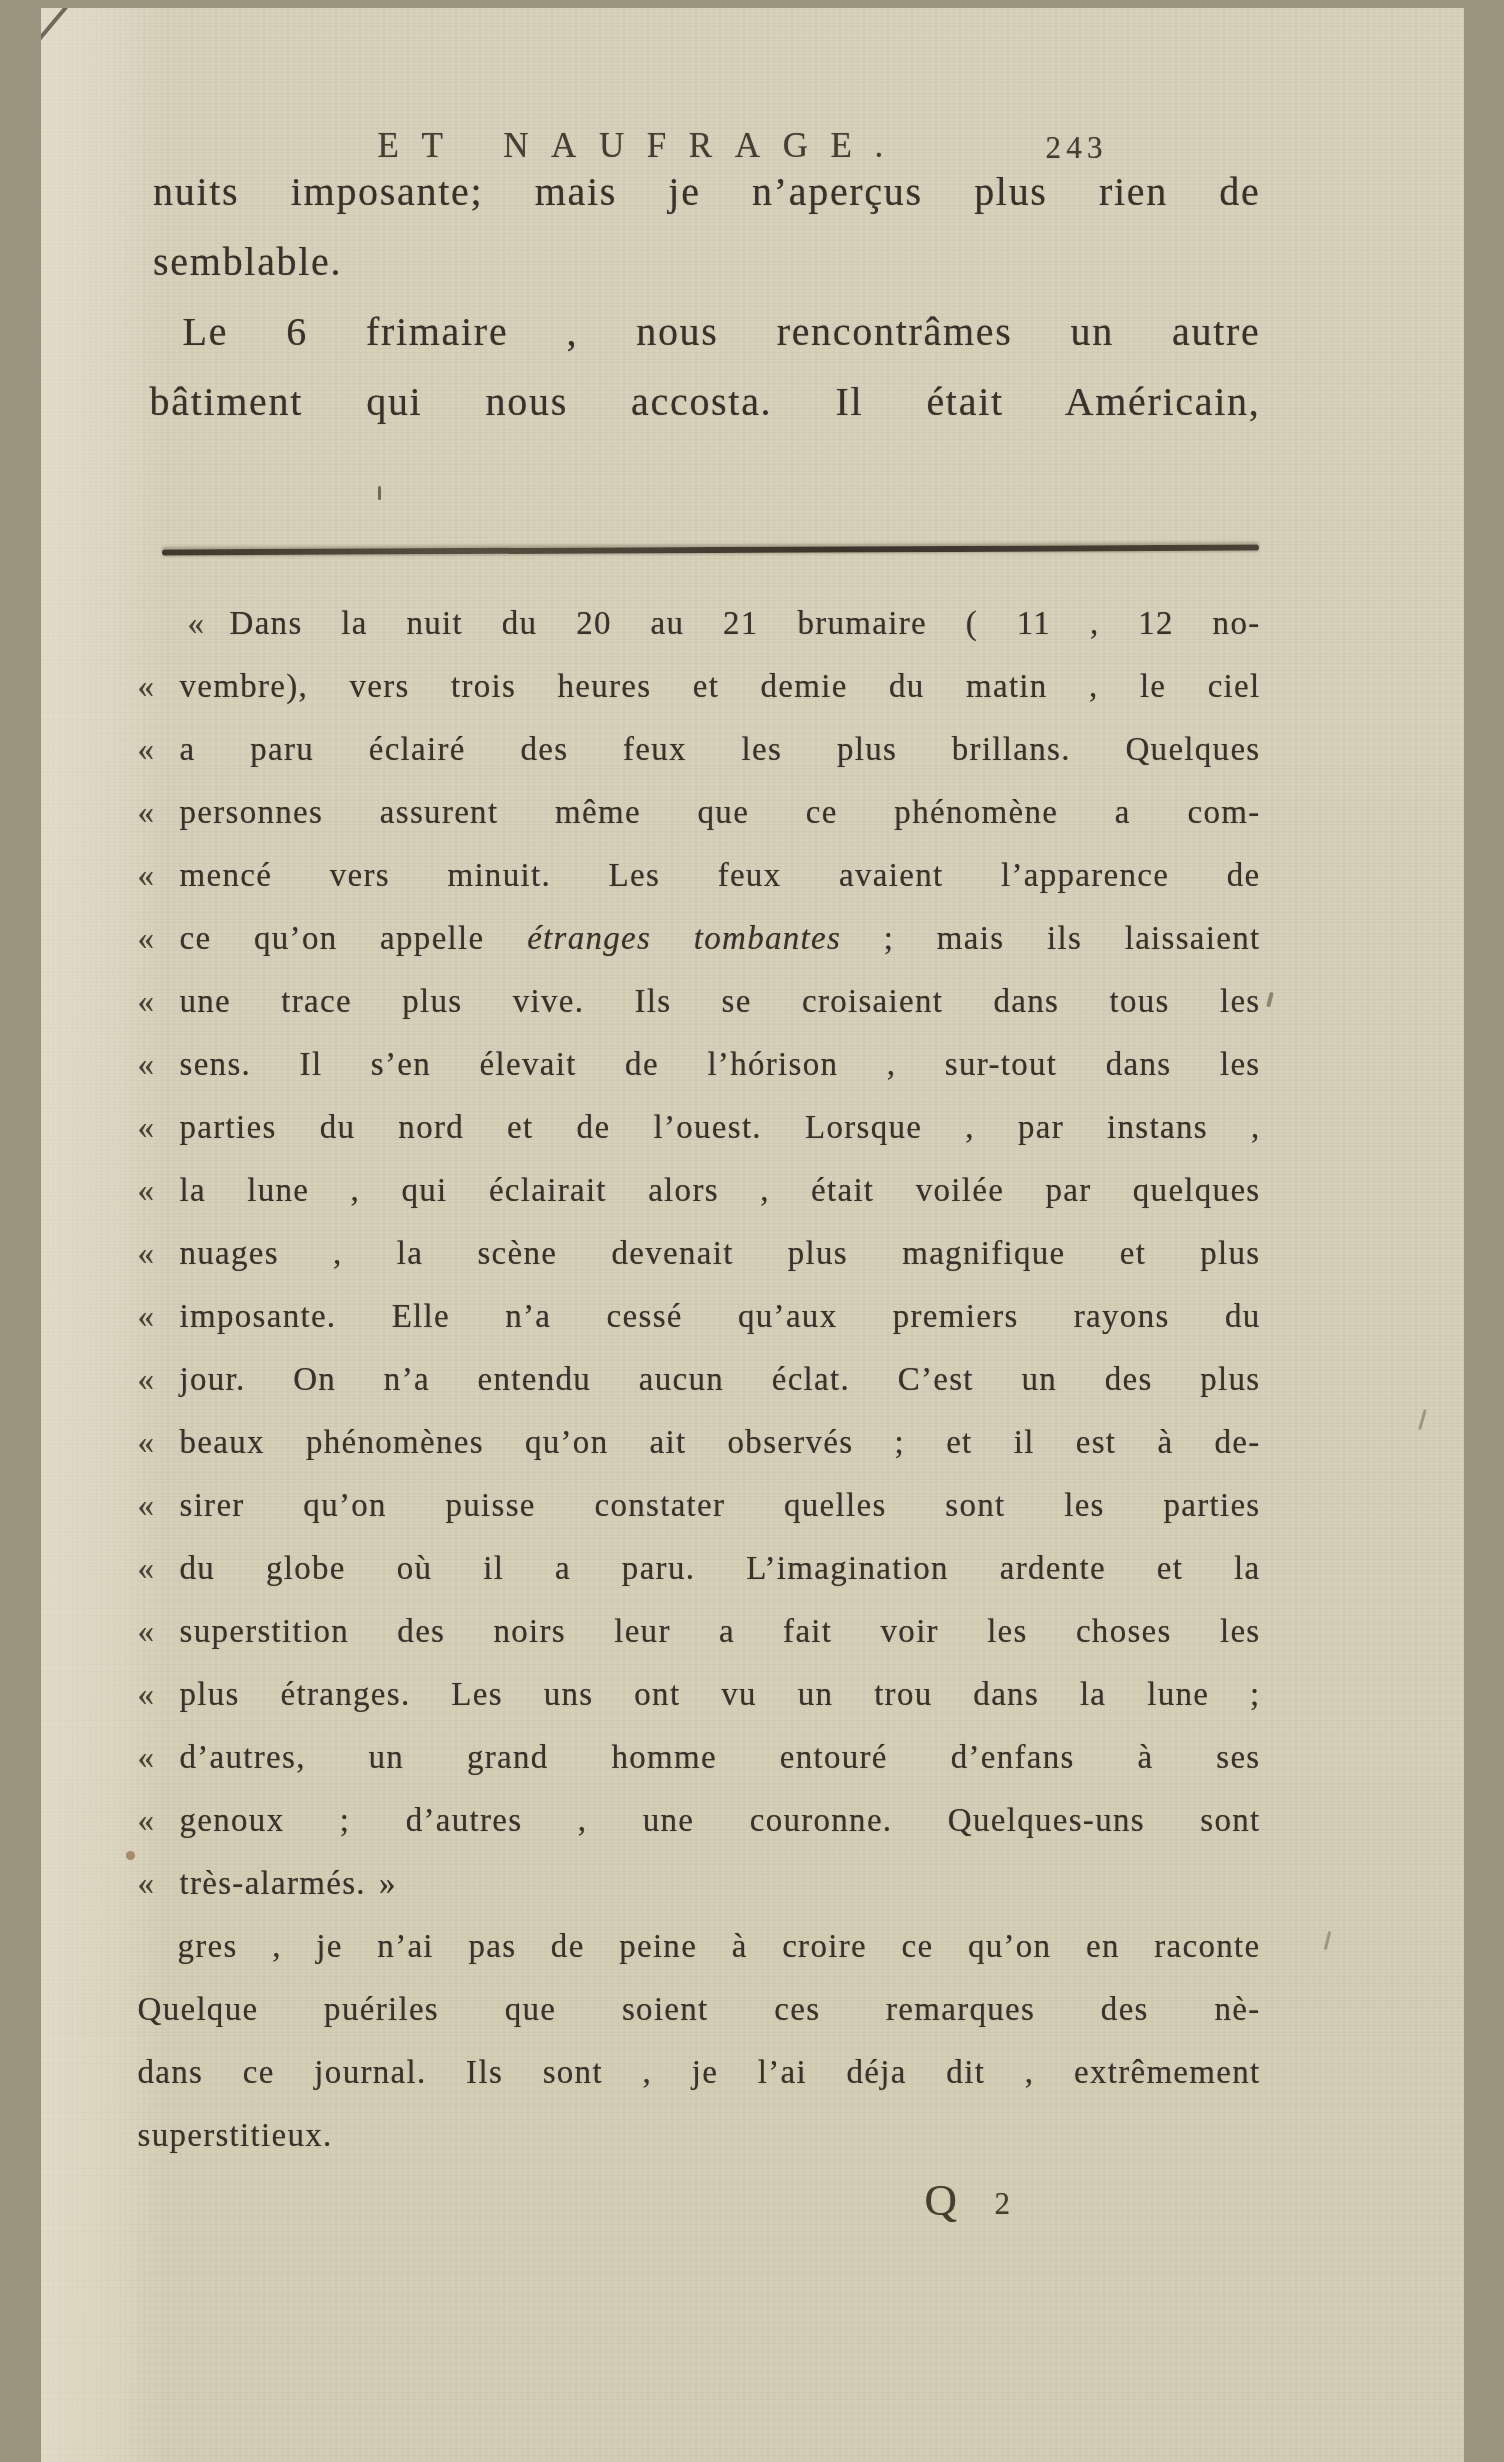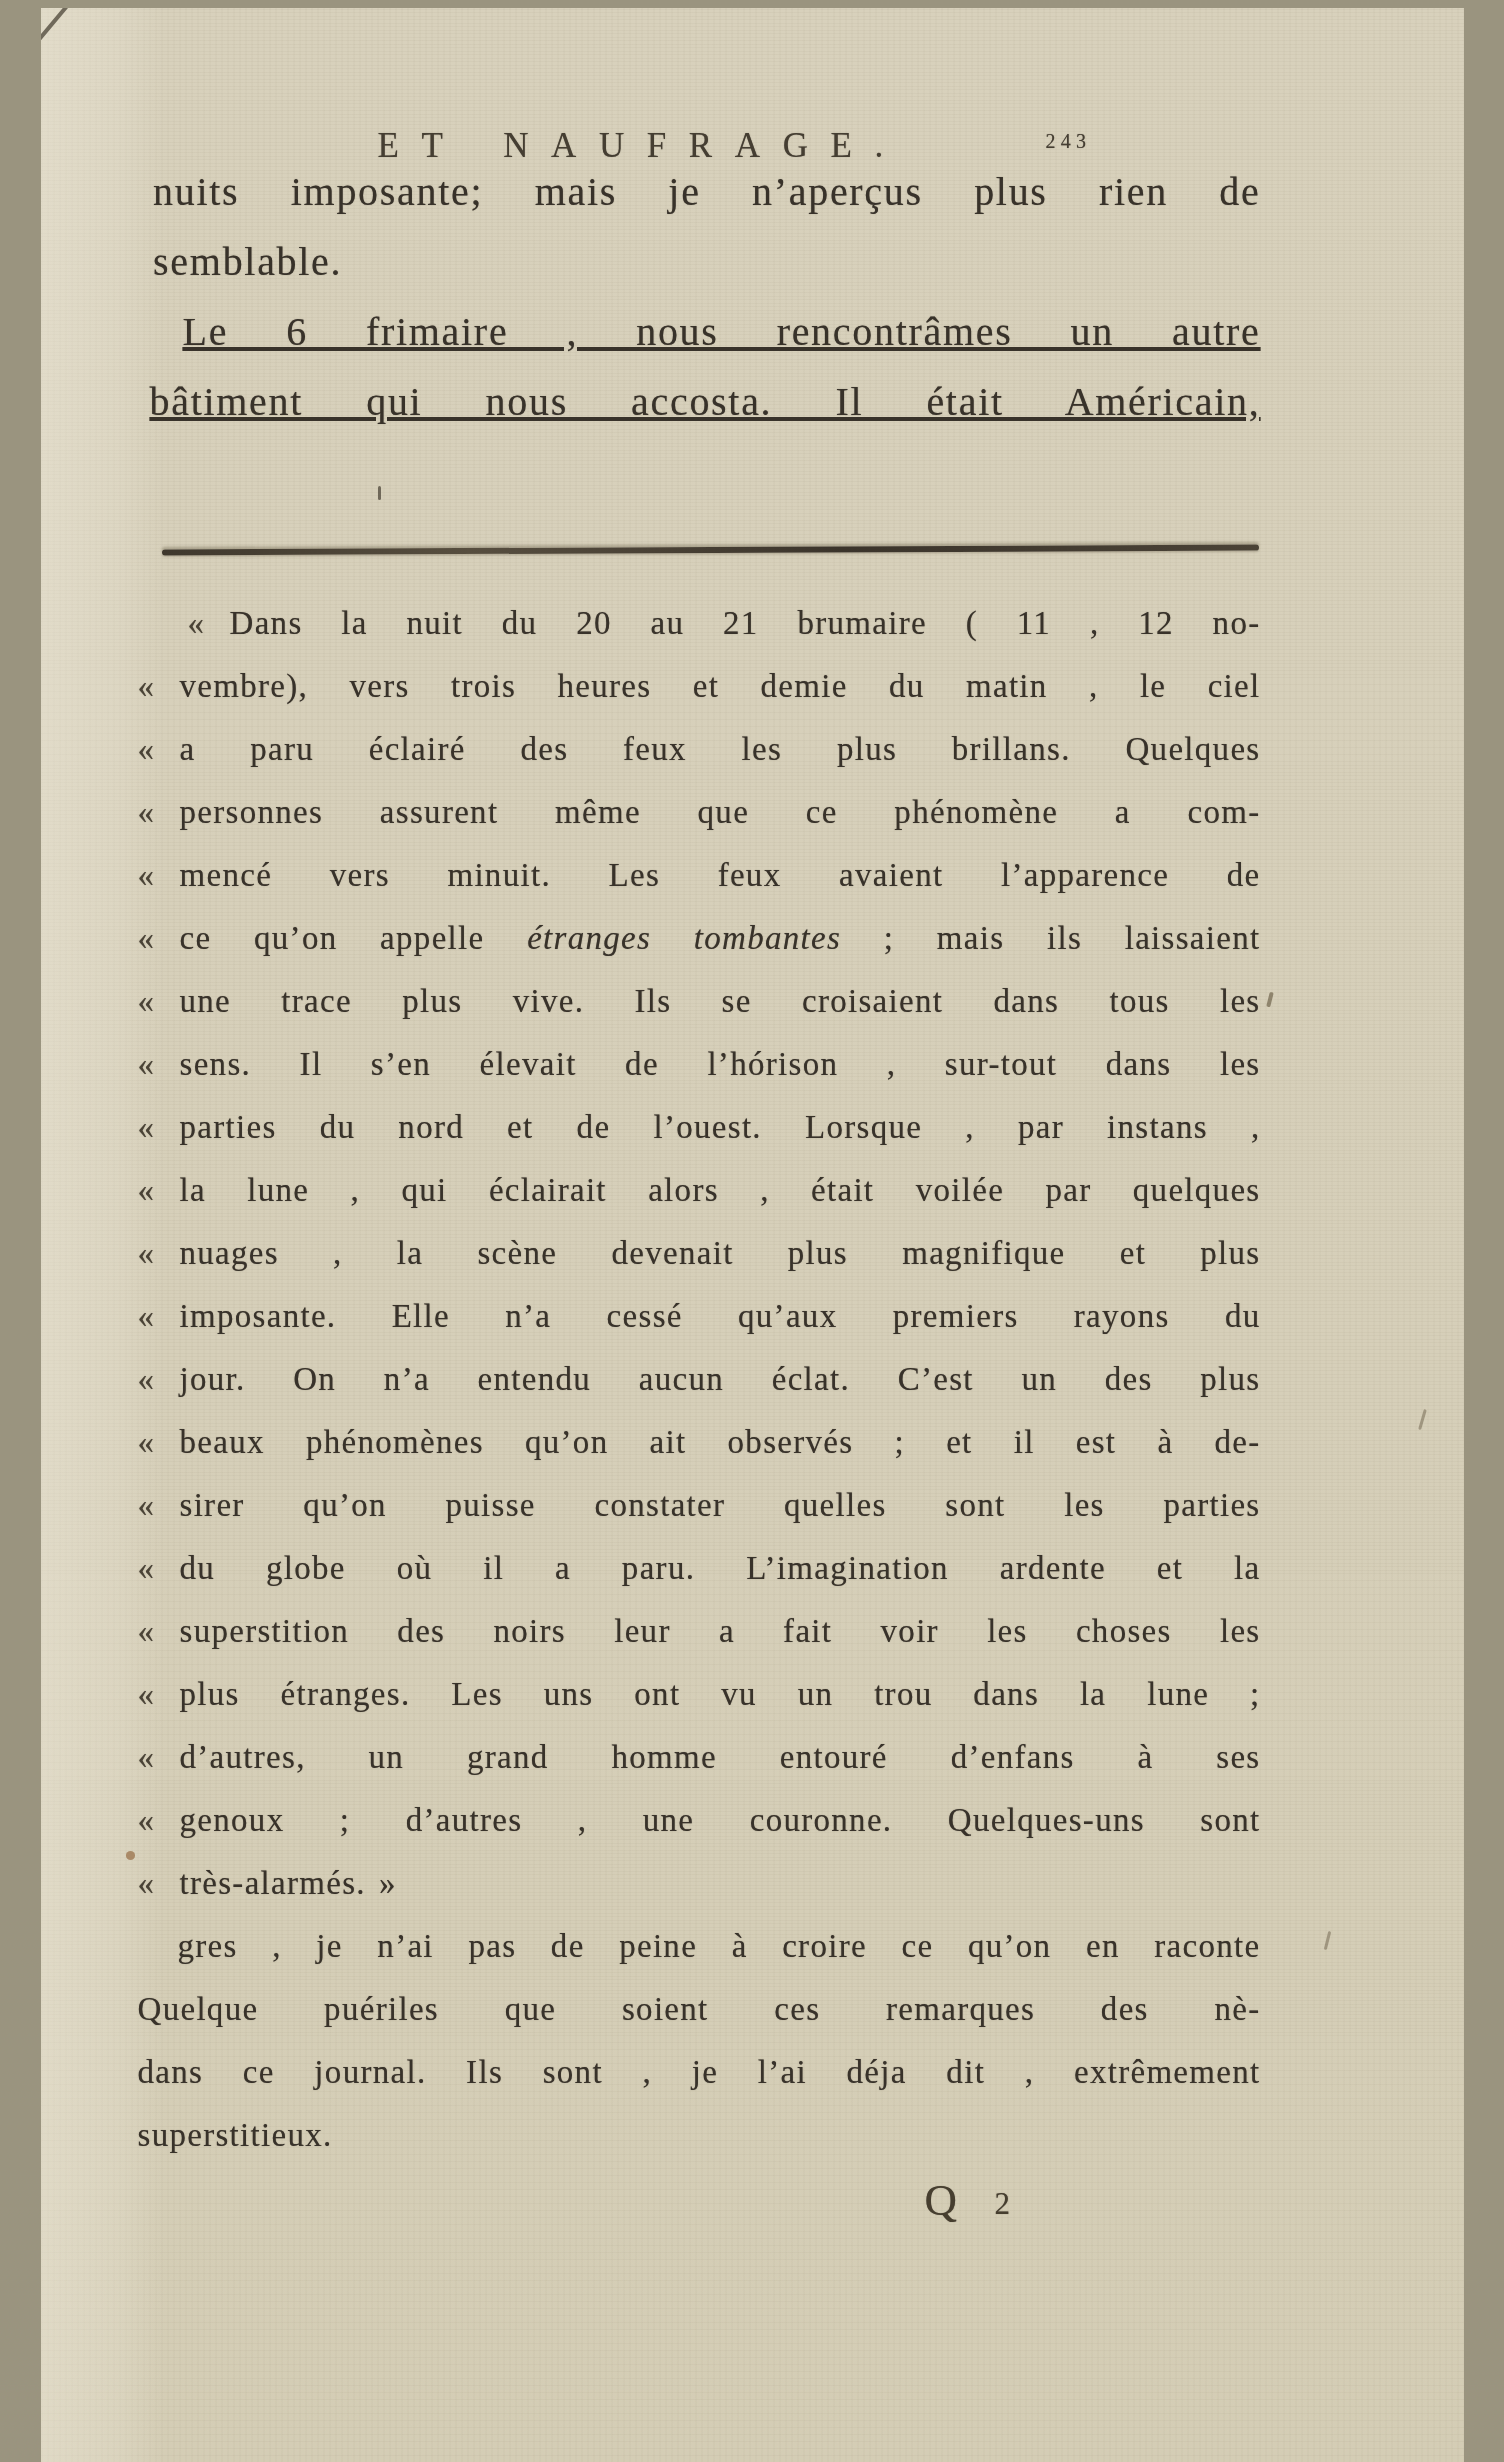--- a/index.html
+++ b/index.html
@@ -21,34 +21,34 @@
 
   
   .header{position:absolute;top:0;left:0;width:100%;height:174px;}
   .title{
     position:absolute;left:337px;top:118px;
     font-size:35px;letter-spacing:22.6px;word-spacing:7px;
     color:#453e32;white-space:nowrap;
   }
   .pagenum{
     position:absolute;left:1005px;top:122px;
-    font-size:20px;letter-spacing:5.2px;color:#453e32;
+    font-size:31px;letter-spacing:5.2px;color:#453e32;
   }
 
   
   .textblock{position:absolute;left:97px;top:149px;width:1123px;}
 
   .lead .line{
     font-size:40px;line-height:70px;letter-spacing:1.7px;word-spacing:5.2px;
     text-align:justify;text-align-last:justify;
     white-space:normal;
   }
   .p1 .line{padding-left:15.6px;}
   .p1 .line:last-child{text-align-last:left;}
-  .p2 .line{padding-left:12px;text-decoration:underline;}
+  .p2 .line{padding-left:12px;}
   .p2 .line:first-child{text-indent:33px;}
 
   .rule{
     margin-top:110px;margin-left:24px;
     width:1097px;height:6px;border-radius:3.5px;
     background:linear-gradient(90deg,#3f382d,#574e3f 28%,#3b342b 62%,#4a4236);
     box-shadow:0 -2.6px 2.6px rgba(95,85,62,.35), 0 1.7px 1.7px rgba(95,85,62,.25);
     transform:rotate(-0.25deg);
   }
 

